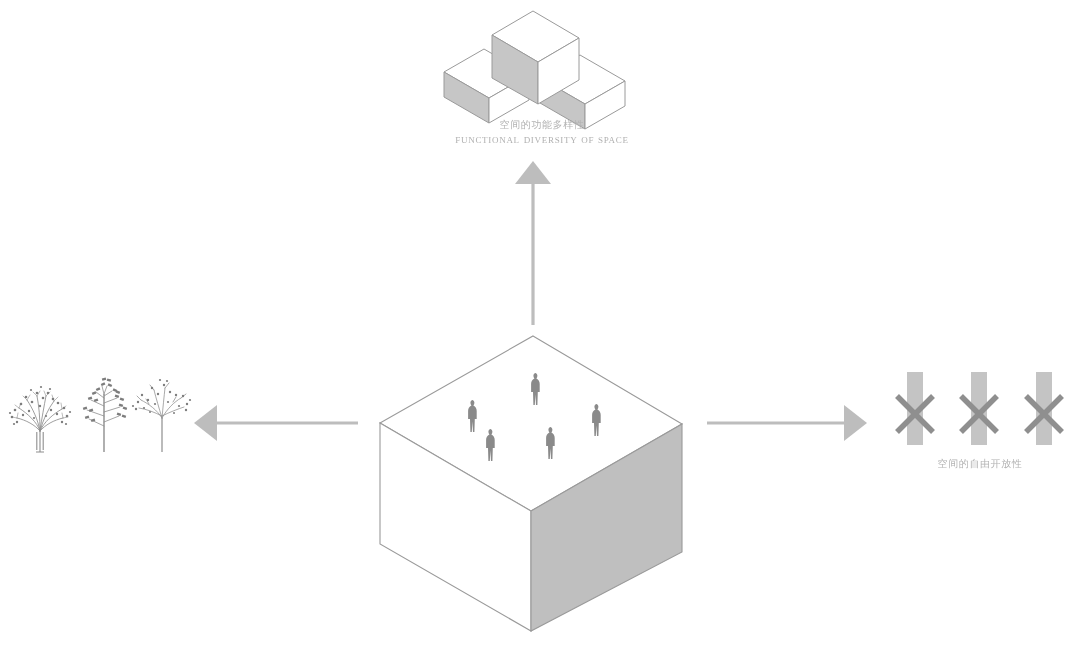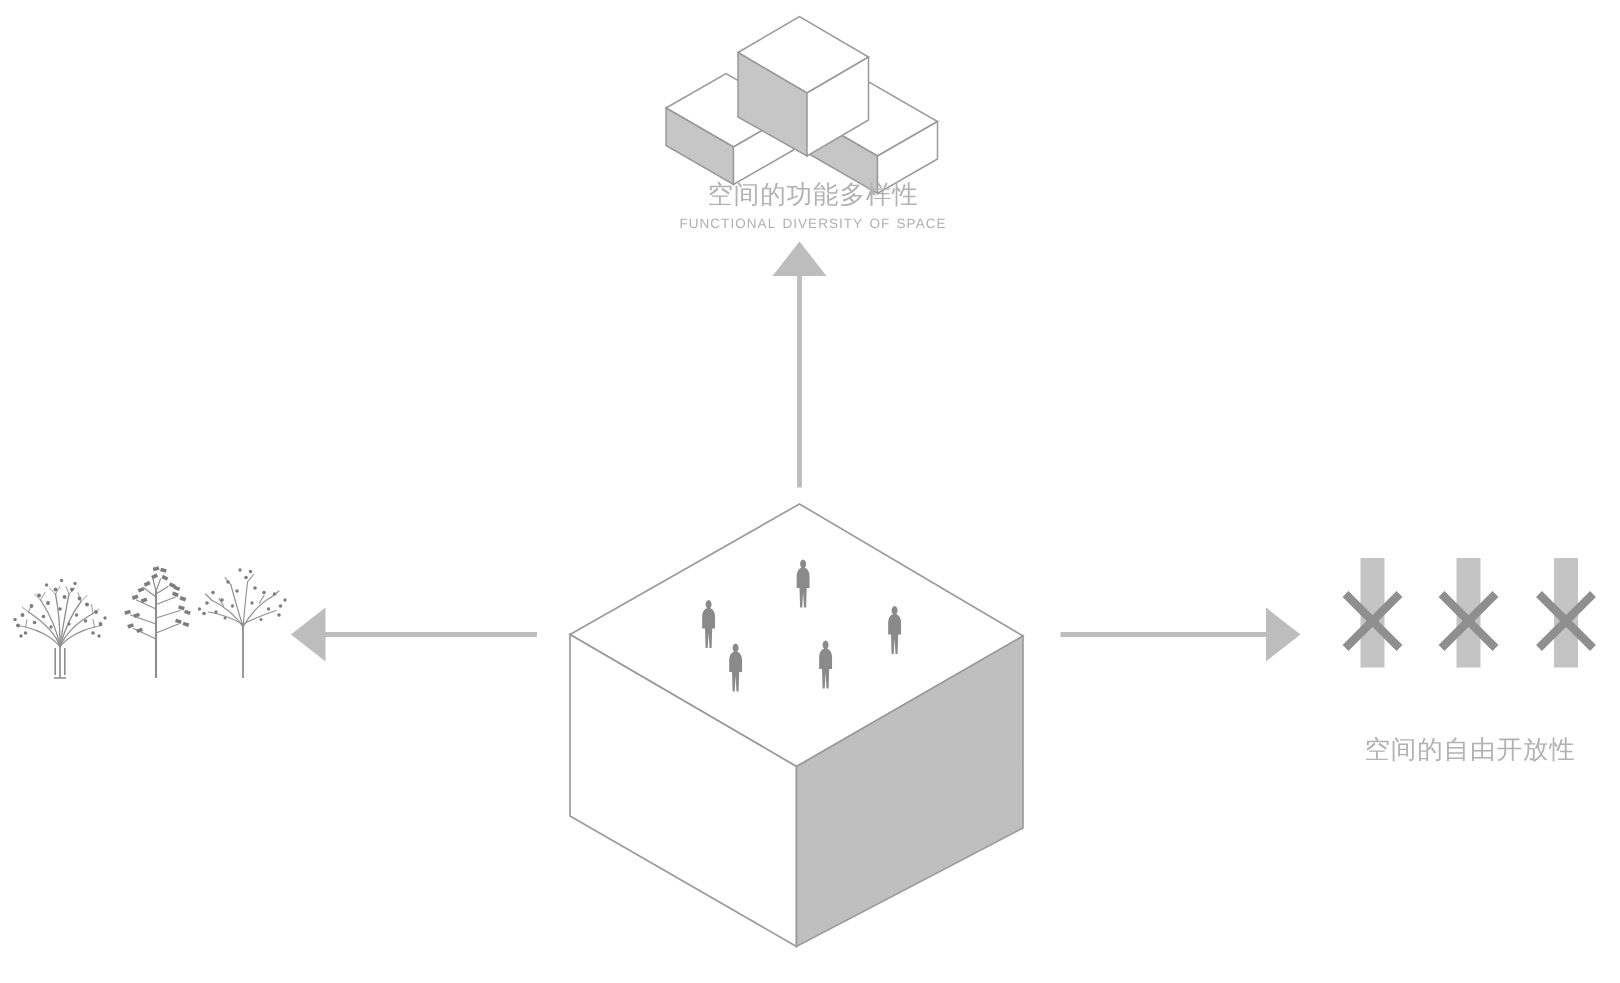--- a/index.html
+++ b/index.html
@@ -28,39 +28,39 @@
     display: block;
   }
   .label-block {
     position: absolute;
     text-align: center;
     line-height: 1.22;
     color: #b5b5b5;
     user-select: none;
   }
   .label-cn {
-    font-family: Liberation Serif, serif;
-    font-size: 17px;
+    font-family: Liberation Mono, monospace;
+    font-size: 10px;
     letter-spacing: 0.6px;
     color: #b2b2b2;
     white-space: nowrap;
   }
   .label-en {
-    font-family: Liberation Sans, sans-serif;
+    font-family: Liberation Serif, serif;
     font-size: 12.5px;
     letter-spacing: 0.7px;
     color: #b0b0b0;
     white-space: nowrap;
     font-variant: small-caps;
     text-transform: lowercase;
   }
   .label-en::first-letter { }
   #label-top    { left: 432px; top: 120px; width: 220px; }
   #label-left   { left: 0px;   top: 459px; width: 190px; }
-  #label-right  { left: 880px; top: 459px; width: 200px; margin-top: 31px; }
+  #label-right  { left: 880px; top: 459px; width: 200px; }
 </style>
 </head>
 <body>
 
 <div id="diagram-root">
 
   <svg class="canvas" viewBox="0 0 1080 655" xmlns="http://www.w3.org/2000/svg">
 
     <defs>
       <g id="tree-a">

